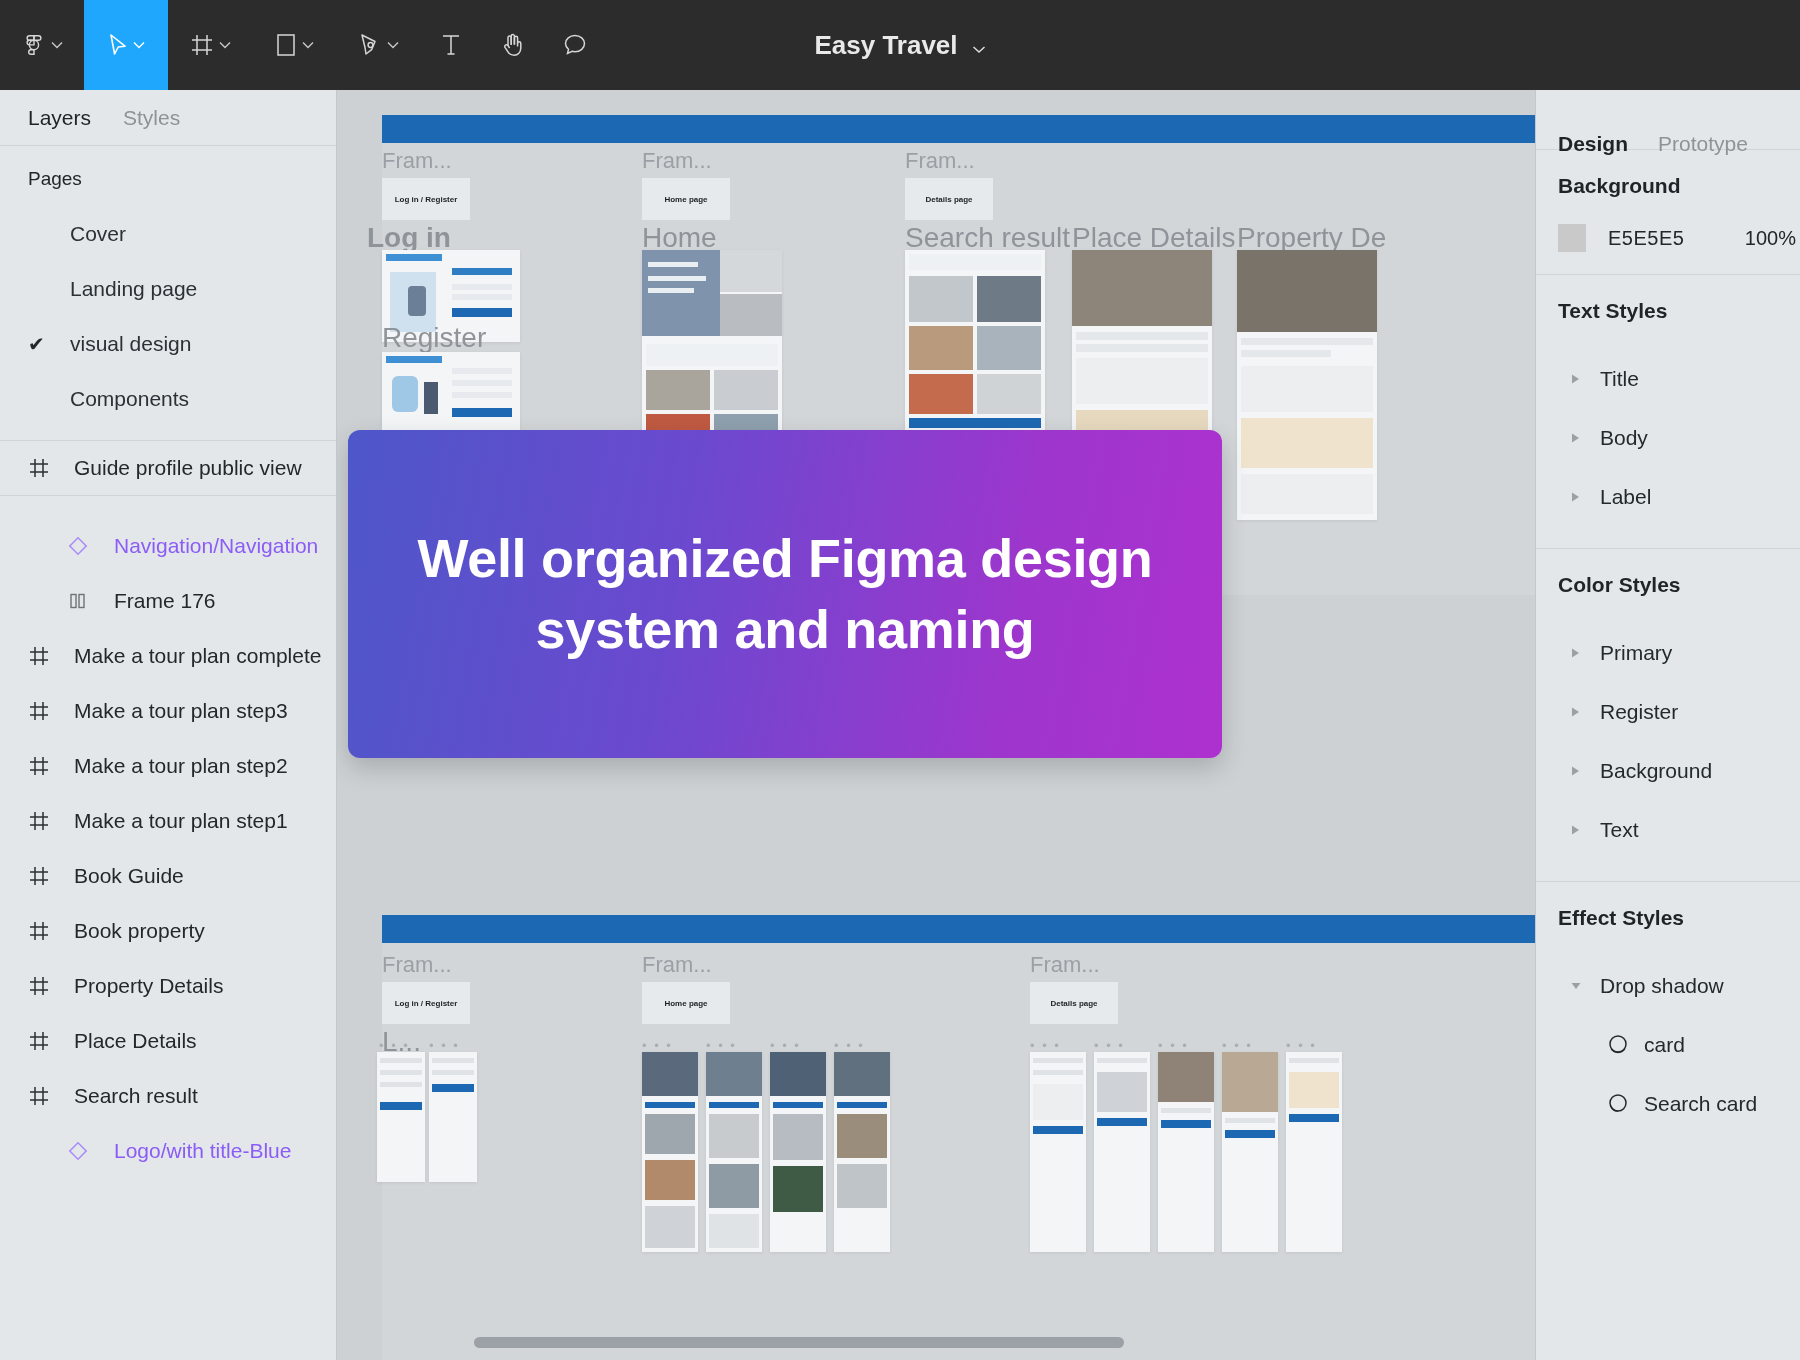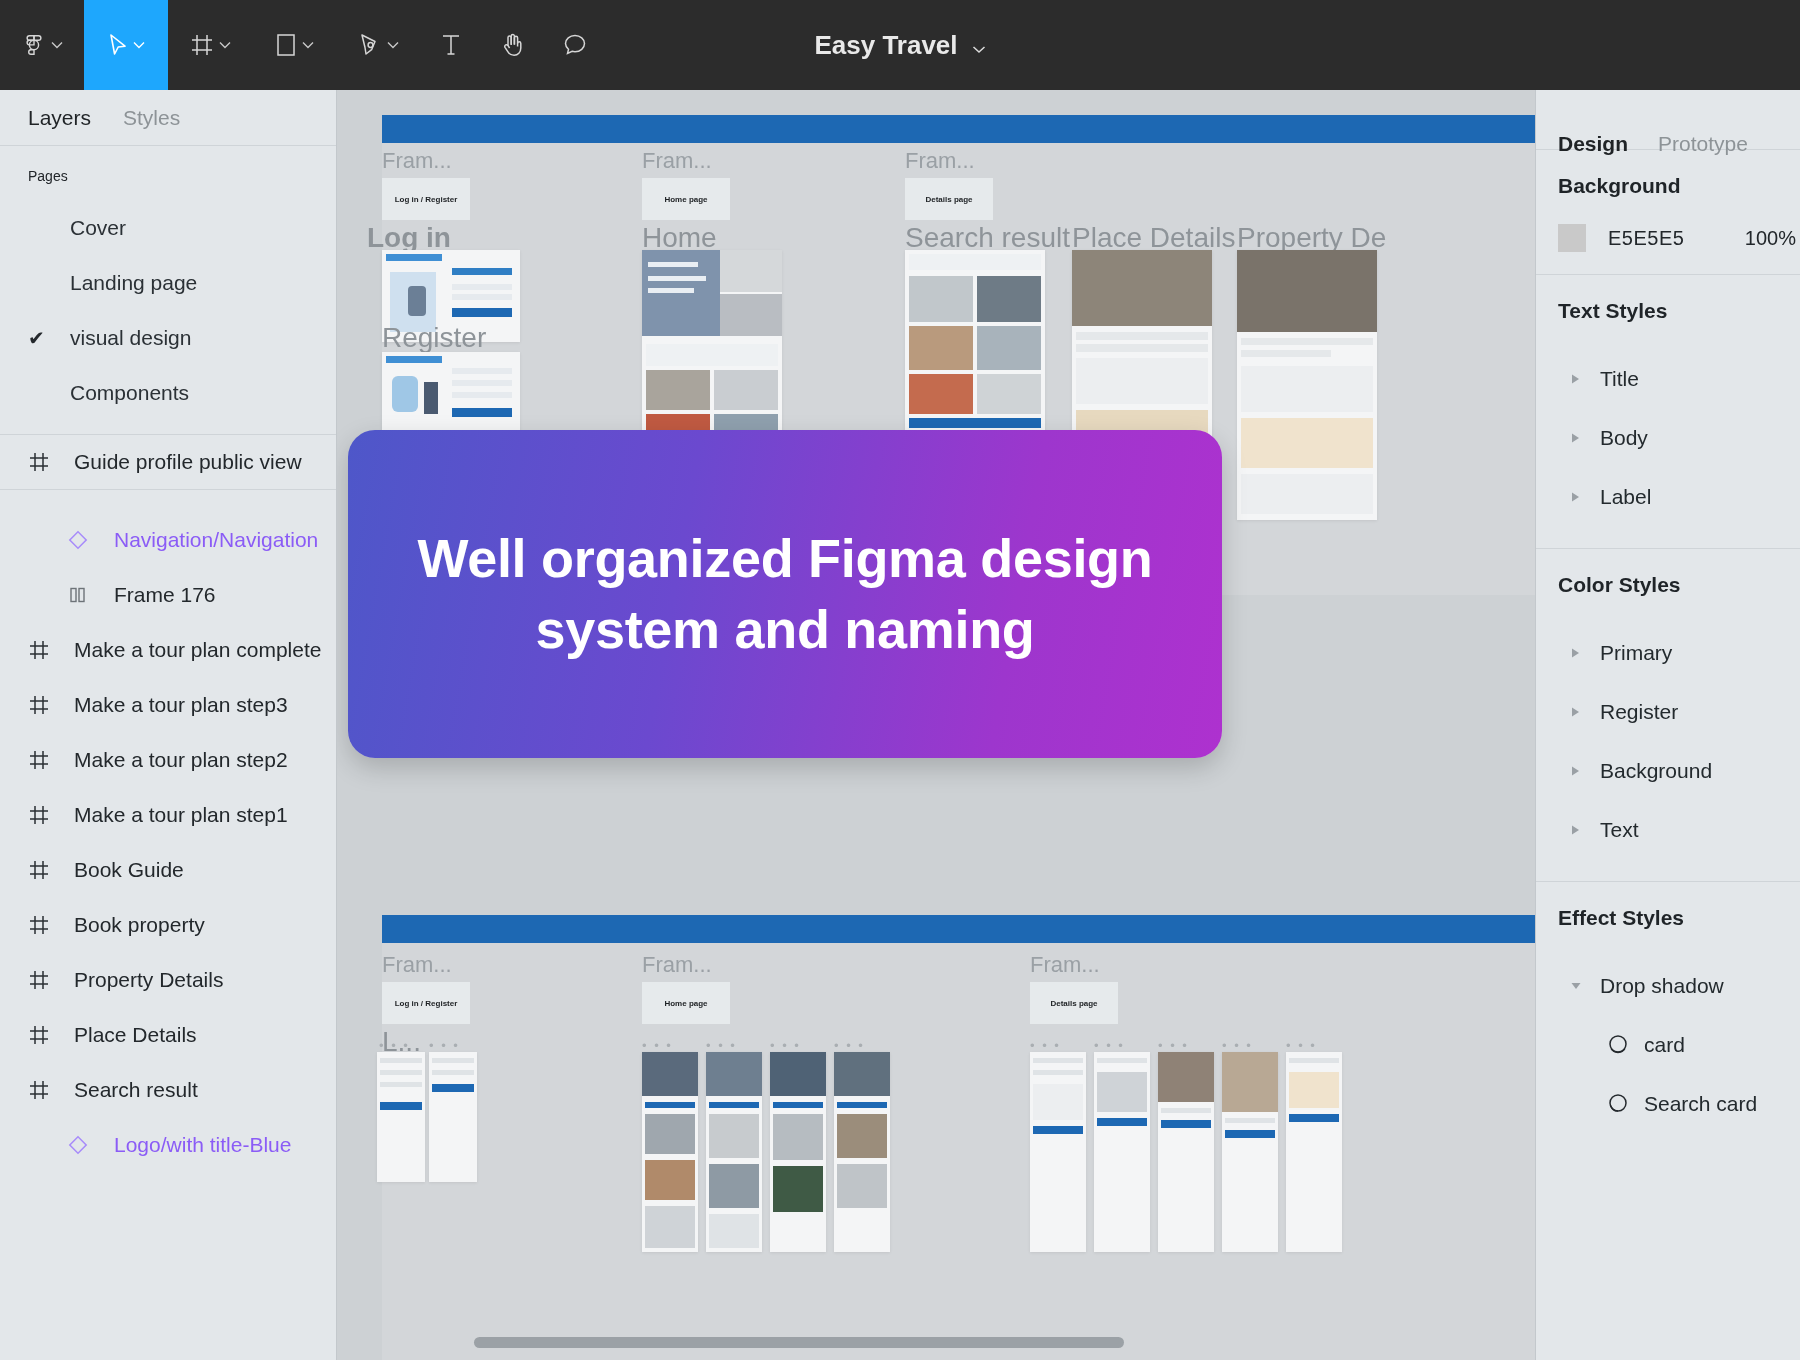--- a/index.html
+++ b/index.html
@@ -52,21 +52,21 @@
     height: 56px; display: flex; align-items: center;
     padding-left: 28px; gap: 32px;
     border-bottom: 1px solid #cfd4d8;
   }
   #left-tabs .tab { font-size: 21px; color: #8d9397; }
   #left-tabs .tab.active { color: #1f2326; font-weight: normal; text-align: center; }
 
   #pages-block { padding: 22px 0 14px 0; border-bottom: 1px solid #cfd4d8; }
   .pages-head {
     padding: 0 0 16px 28px;
-    font-size: 14px; color: #22262a;
+    font-size: 19px; color: #22262a;
   }
   .page-row {
     height: 55px; display: flex; align-items: center;
     padding-left: 28px; font-size: 21px; color: #2b3136;
   }
   .page-row .check { width: 42px; font-size: 20px; color: #24282c; }
   .page-row .pname { }
 
   .sec-divider { border-bottom: 1px solid #cfd4d8; }
 
@@ -122,21 +122,21 @@
   .swatch { position: absolute; }
   .dots {
     position: absolute; color: #a9aeb2; font-size: 13px; letter-spacing: 2px;
   }
 
   
   #promo {
     position: absolute;
     left: 11px; top: 340px;
     width: 874px; height: 328px;
-    border-radius: 27px;
+    border-radius: 12px;
     background: linear-gradient(100deg, #4e57c9 0%, #6b49cf 38%, #9d36cd 75%, #ae31cf 100%);
     box-shadow: 0 10px 26px rgba(0,0,0,.18);
     display: flex; align-items: center; justify-content: center;
   }
   #promo-text {
     color: #ffffff;
     font-size: 54px;
     font-weight: bold;
     line-height: 1.32;
     text-align: center;

